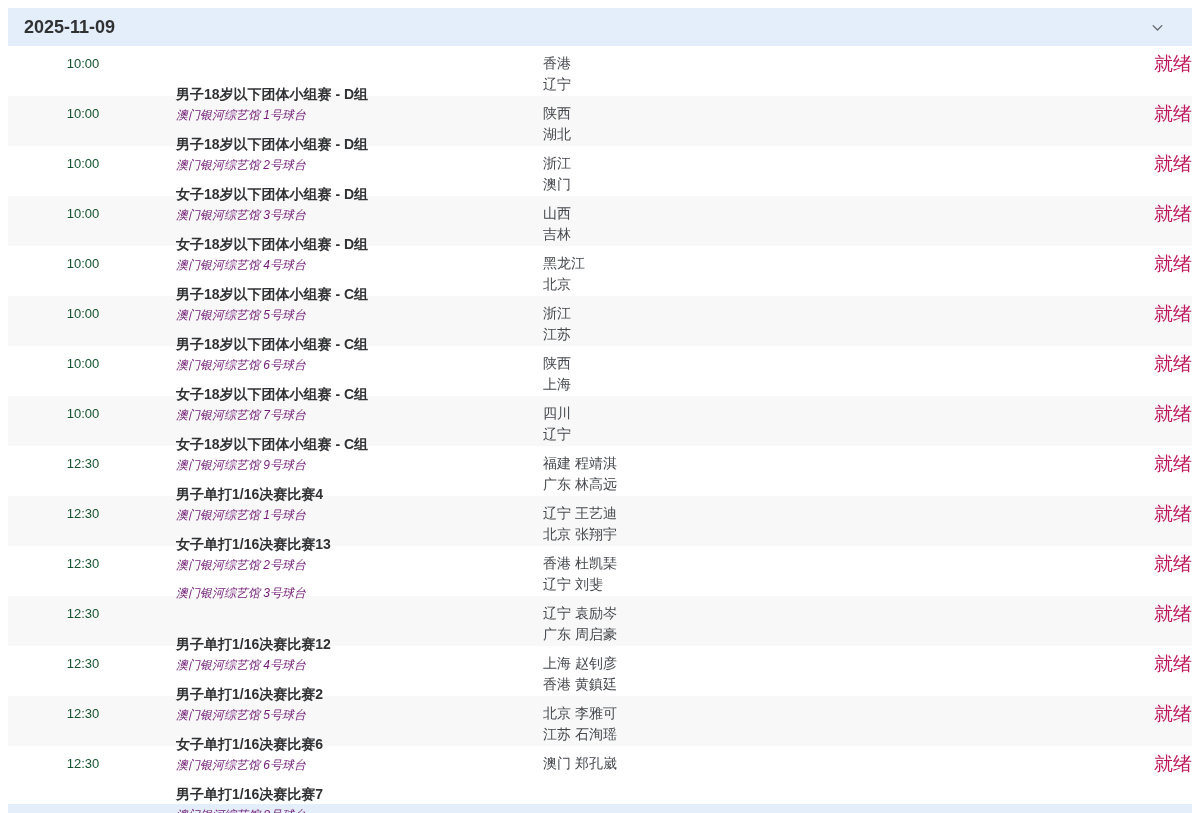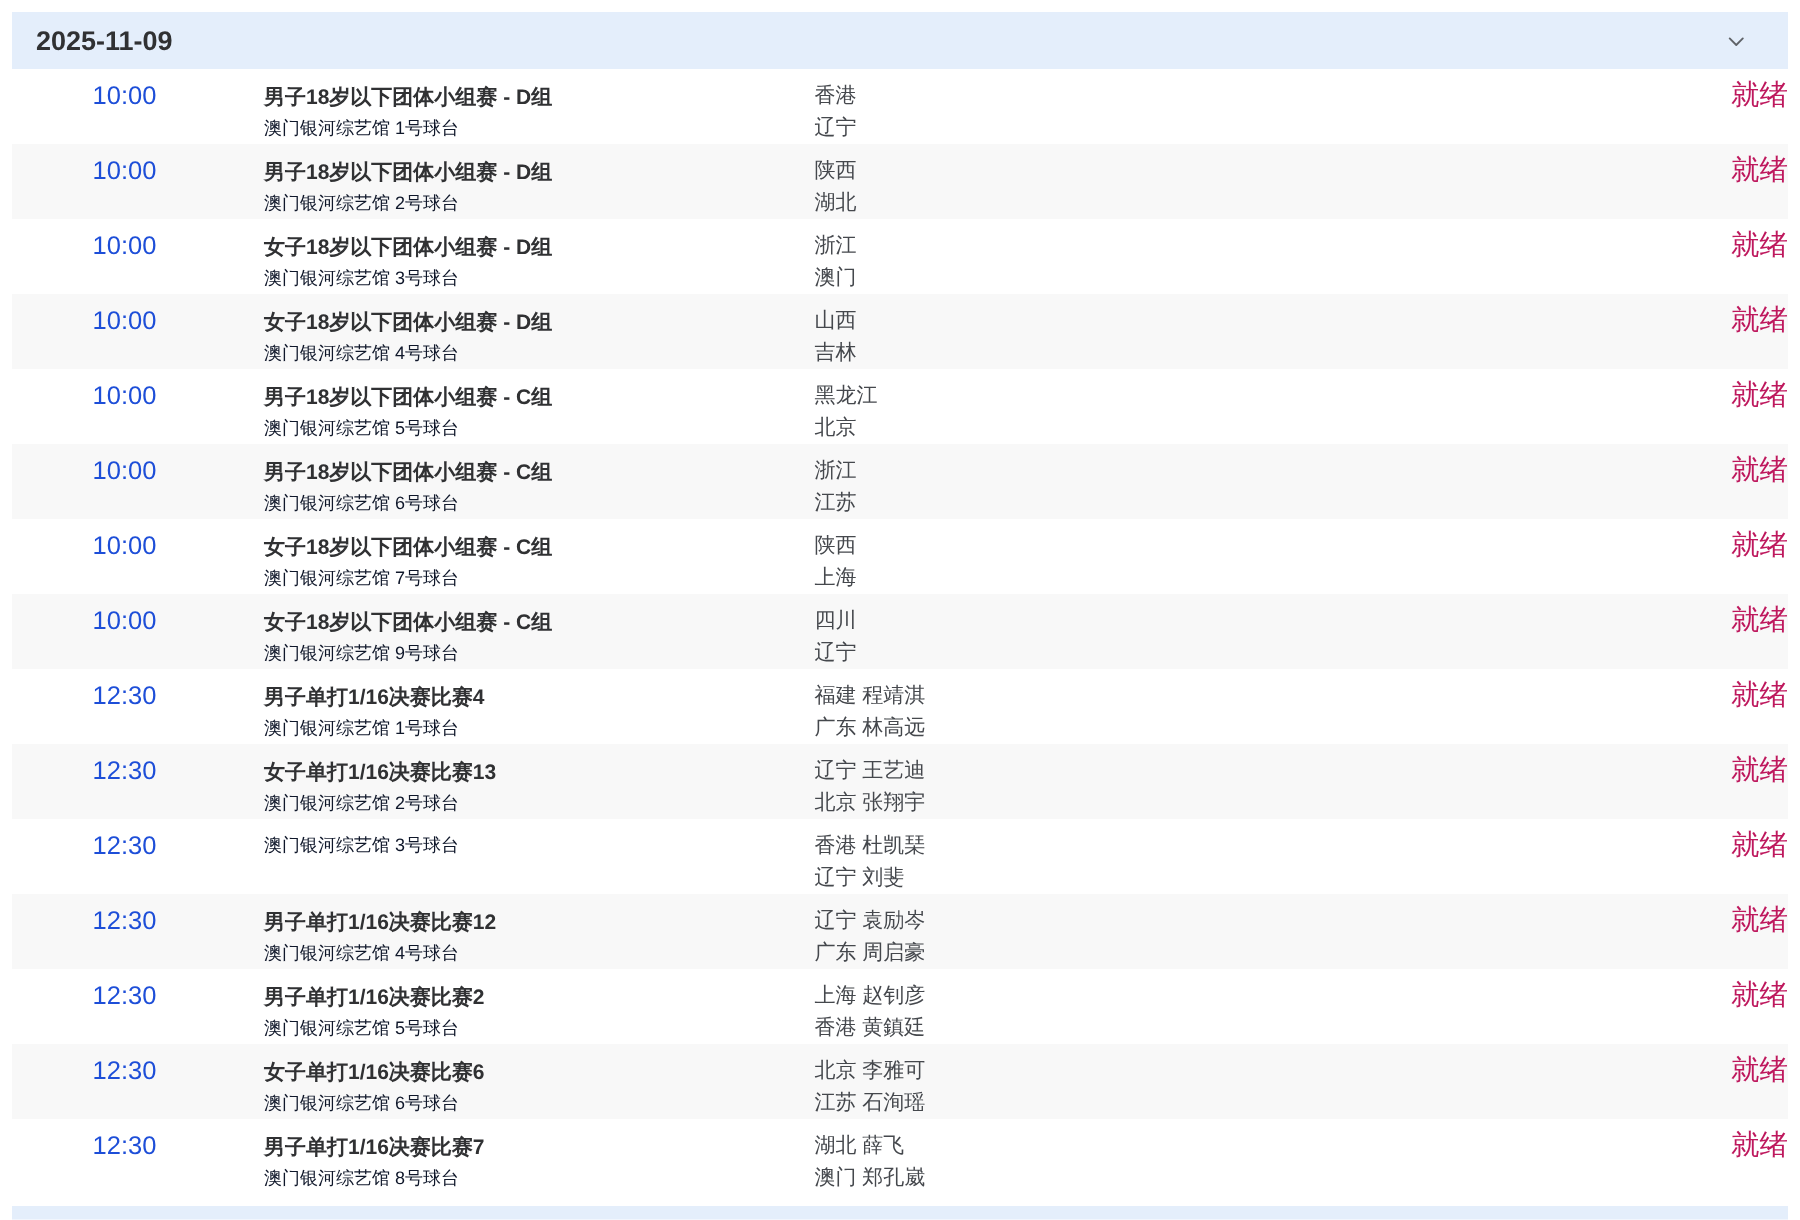--- a/index.html
+++ b/index.html
@@ -28,36 +28,38 @@
     display:flex;
     align-items:flex-start;
     background:#fff;
     cursor:pointer;
   }
   .match-row.alt { background:#f8f8f8; }
   .col-time {
     width:150px;
     text-align:center;
     padding-top:8px;
-    font-size:17px; color:#1d4ed8;
+    font-size:13px; color:#14532d;
     line-height:20px;
   }
   .col-event {
     width:385px;
     padding:7px 10px 0 18px;
+    margin-top:30px;
   }
   .col-event .title {
     font-size:14px; font-weight:bold; color:#303133;
     line-height:22px;
     white-space:nowrap;
   }
   .col-event .venue {
-    font-size:12px; color:#0f172a;
+    font-size:12px; color:#701a75;
     line-height:20px;
     white-space:nowrap;
+    font-style:italic;
   }
   .col-teams {
     flex:1;
     padding-top:7px;
     font-size:14px; color:#45484d;
   }
   .col-teams .side { line-height:21px; white-space:nowrap; }
   .col-status {
     width:204px;
     text-align:right;
@@ -267,21 +269,20 @@
     <div class="col-status">就绪</div>
   </div>
 
   <div class="match-row">
     <div class="col-time">12:30</div>
     <div class="col-event">
       <div class="title">男子单打1/16决赛比赛7</div>
       <div class="venue">澳门银河综艺馆 8号球台</div>
     </div>
     <div class="col-teams">
-      <div class="side">湖北 薛飞</div>
       <div class="side">澳门 郑孔崴</div>
     </div>
     <div class="col-status">就绪</div>
   </div>
 </div>
 </div>
 
 <div class="next-group-bar"></div>
 
 </body></html>

